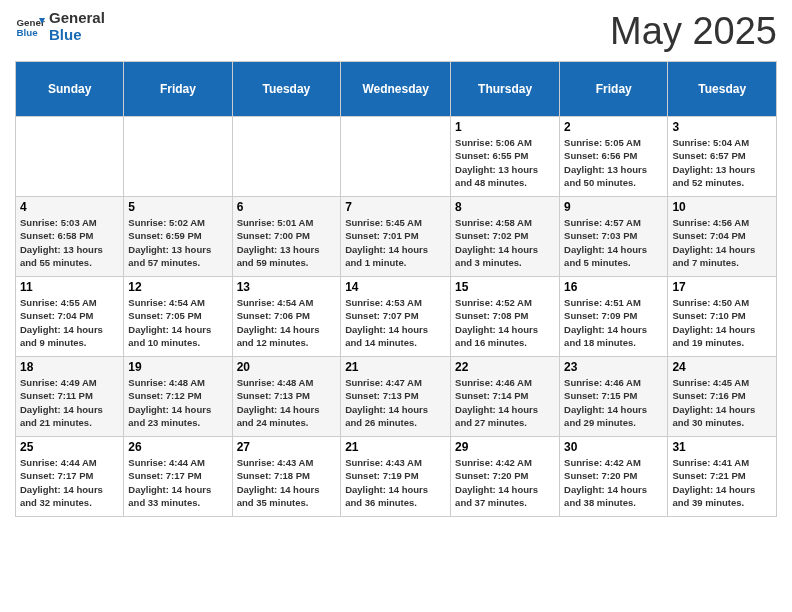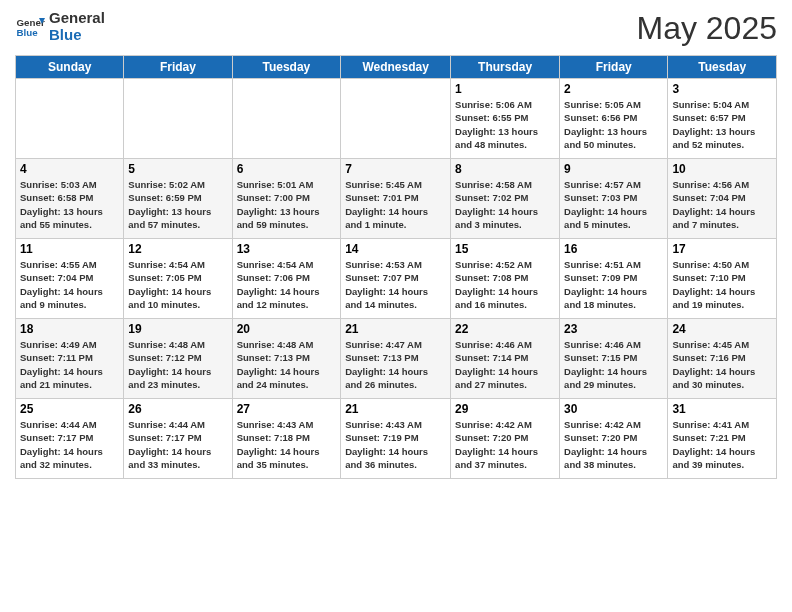--- a/index.html
+++ b/index.html
@@ -2,24 +2,24 @@
 <html><head>
   <meta charset="utf-8">
   <style>
     * { box-sizing: border-box; margin: 0; padding: 0; }
     body { font-family: Arial, sans-serif; background: #fff; width: 792px; height: 612px; overflow: hidden; }
     .page { width: 792px; height: 612px; padding: 10px 15px; }
     .header { display: flex; justify-content: space-between; align-items: flex-start; margin-bottom: 8px; }
     .logo { display: flex; align-items: center; }
     .logo-icon { width: 30px; height: 30px; margin-right: 4px; }
     .title-block { text-align: right; }
-    .month-title { font-size: 32px; color: #333; font-weight: normal; }
+    .month-title { font-size: 38px; color: #333; font-weight: normal; }
     .location { font-size: 14px; color: #555; }
     .calendar { width: 100%; border-collapse: collapse; }
-    .calendar th { background-color: #1a6bb5; color: white; text-align: center; padding: 4px 2px; font-size: 12px; font-weight: bold; border: 1px solid #ccc; margin-left: 31px; }
+    .calendar th { background-color: #1a6bb5; color: white; text-align: center; padding: 20px 2px; font-size: 12px; font-weight: bold; border: 1px solid #ccc; margin-left: 31px; }
     .calendar td { border: 1px solid #ccc; vertical-align: top; padding: 3px 4px; font-size: 10px; width: 113px; height: 80px; background: #fff; }
     .calendar tr:nth-child(even) td { background-color: #f5f5f5; }
     .calendar tr:nth-child(odd) td { background-color: #fff; }
     .day-num { font-size: 12px; font-weight: bold; display: block; margin-bottom: 2px; }
     .day-info { font-size: 9.5px; line-height: 1.4; color: #333; font-weight: bold; }
     .empty-cell { background: #fff; }
     
     .row-1 td { background-color: #ffffff; }
     .row-2 td { background-color: #f0f0f0; }
     .row-3 td { background-color: #ffffff; margin-left: 20px; }

